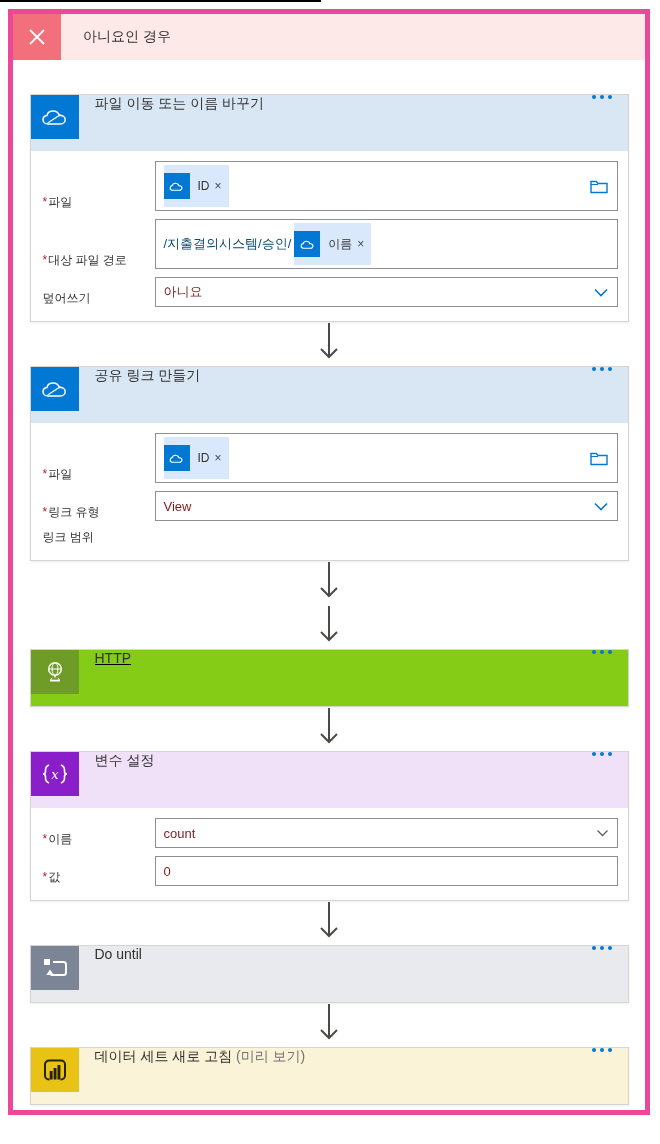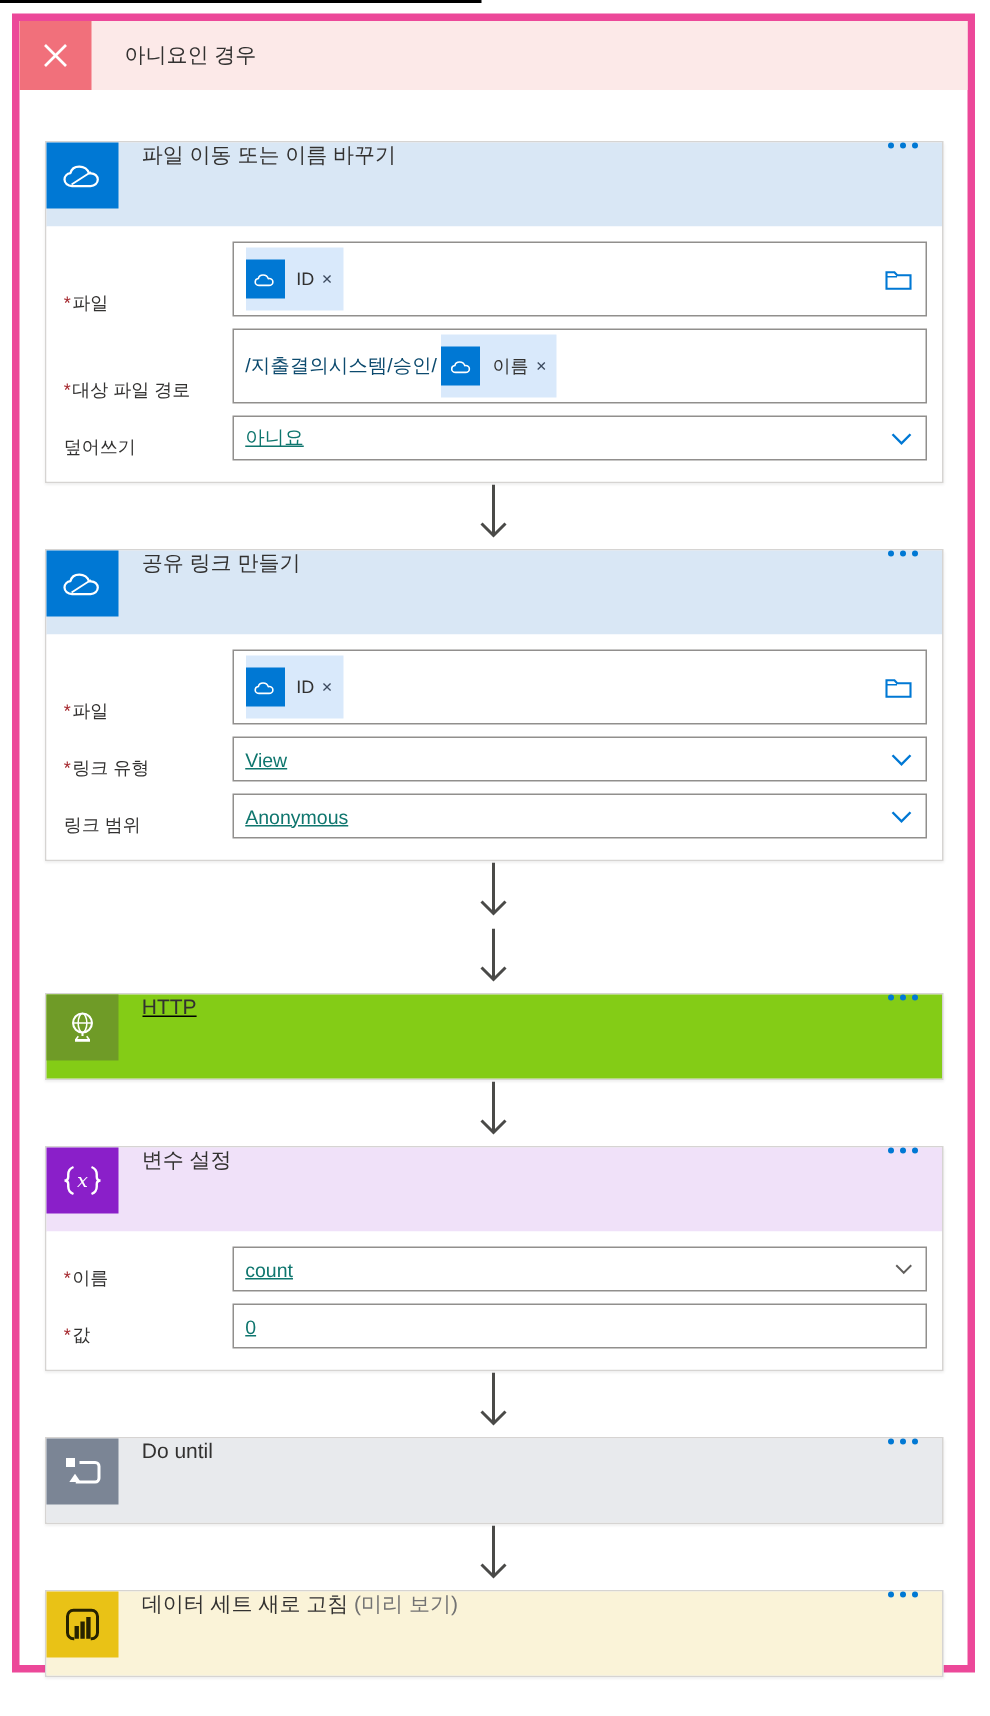--- a/index.html
+++ b/index.html
@@ -35,21 +35,21 @@
   .field-label{width:112px;flex:none;font-size:12px;color:#323130;padding-left:2px;}
   .req{color:#a4262c;margin-right:1px;}
   .field-input{flex:1;min-height:30px;border:1px solid #918f8d;background:#fff;display:flex;
     align-items:center;padding:0 8px;box-sizing:border-box;font-size:13px;color:#323130;}
   .chip{display:inline-flex;align-items:center;background:#d9e9fb;height:42px;margin:3px 4px 3px 0;cursor:pointer;}
   .chip-icon{width:26px;height:26px;background:#0078d4;flex:none;display:flex;align-items:center;justify-content:center;}
   .chip-label{padding:0 5px 0 8px;font-size:12px;color:#323130;}
   .chip-x{padding-right:7px;font-size:12px;color:#3c4a5e;line-height:1;cursor:pointer;}
   .trail{margin-left:auto;display:flex;align-items:center;cursor:pointer;}
   .path-text{font-size:13px;color:#0c4a6e;margin-right:3px;}
-  .dd-value{font-size:13px;color:#0f766e;text-decoration:underline;}
+  .dd-value{font-size:13px;color:#7f1d1d;}
   
   .arrow-wrap{height:44px;display:flex;align-items:center;justify-content:center;}
   
   .add-action{margin:56px auto 0;display:flex;align-items:center;gap:8px;cursor:pointer;width:max-content;}
   .add-action-label{font-size:11px;color:#3b82f6;}
 </style>
 </head>
 <body>
 
 <div class="topbar"></div>
@@ -182,28 +182,20 @@
             <span class="dd-value">View</span>
             <span class="trail">
               <svg width="16" height="9" viewBox="0 0 16 9">
                   <polyline points="2,1.5 8,7.5 14,1.5" fill="none" stroke="#0078d4" stroke-width="1.6"></polyline>
                 </svg>
             </span>
           </div>
         </div>
         <div class="field-row">
           <div class="field-label"><span>링크 범위</span></div>
-          <div class="field-input">
-            <span class="dd-value">Anonymous</span>
-            <span class="trail">
-              <svg width="16" height="9" viewBox="0 0 16 9">
-                  <polyline points="2,1.5 8,7.5 14,1.5" fill="none" stroke="#0078d4" stroke-width="1.6"></polyline>
-                </svg>
-            </span>
-          </div>
         </div>
       </div>
     </div>
 
     <div class="arrow-wrap">
       <svg width="30" height="42" viewBox="0 0 30 42">
           <line x1="15" y1="0" x2="15" y2="33" stroke="#4a4a48" stroke-width="2"></line>
           <polyline points="7,26 15,34 23,26" fill="none" stroke="#4a4a48" stroke-width="2"></polyline>
         </svg>
     </div>

